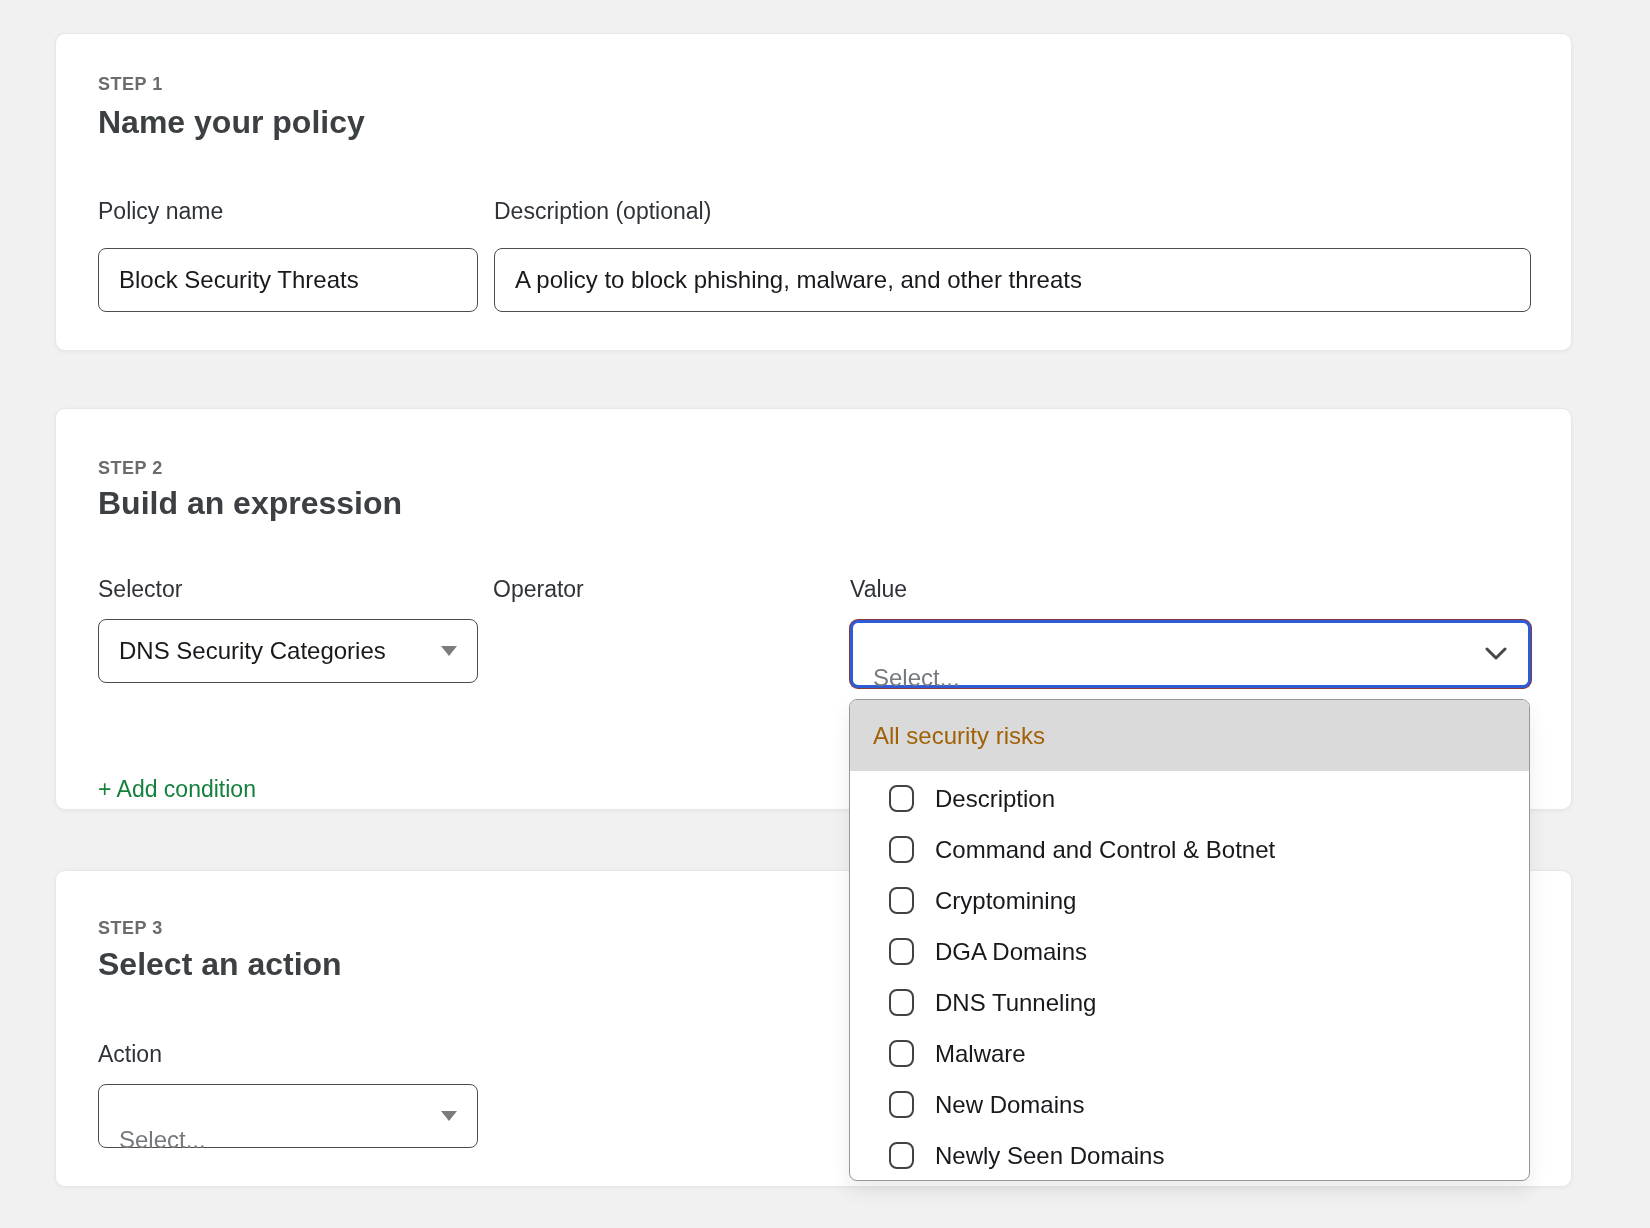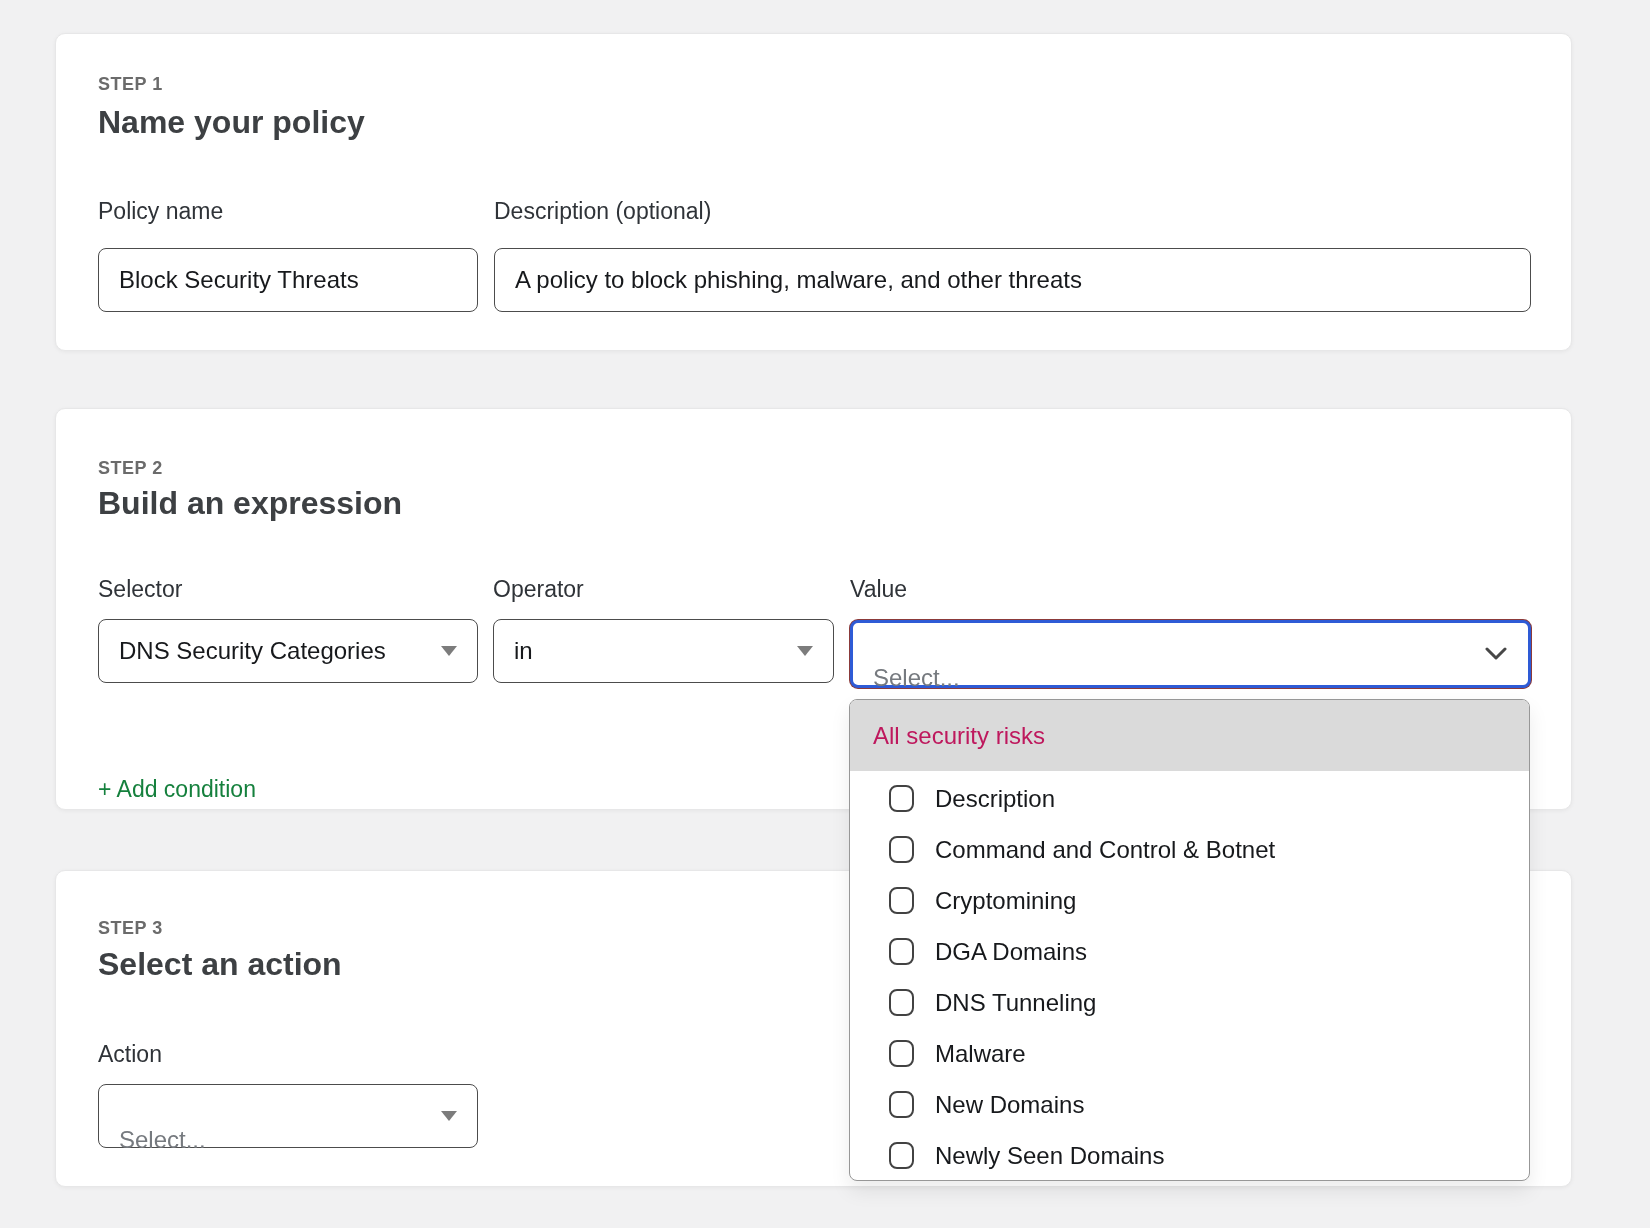--- a/index.html
+++ b/index.html
@@ -22,21 +22,21 @@
         border-top:10px solid #7c7c7c;margin-left:12px;flex-shrink:0;}
   .combobox{position:absolute;height:68px;box-sizing:border-box;border:3px solid #2e5bd6;border-radius:8px;
         box-shadow:0 0 0 1px #8b3a3a;background:#fff;display:flex;align-items:center;justify-content:space-between;
         padding:0 20px;font-size:24px;cursor:text;}
   .placeholder{color:#767a7f;margin-top:48px;}
   .link{position:absolute;font-size:23px;color:#15803d;text-decoration:none;cursor:pointer;margin-top:35px;}
   .dropdown{position:absolute;left:849px;top:699px;width:681px;height:482px;box-sizing:border-box;
         background:#fff;border:1px solid #979797;border-radius:8px;overflow:hidden;z-index:10;
         box-shadow:0 10px 20px rgba(0,0,0,0.08);}
   .dropdown-header{height:71px;background:#dadada;display:flex;align-items:center;
-        padding-left:23px;font-size:24px;color:#be185d;}
+        padding-left:23px;font-size:24px;color:#a16207;}
   .option-list{padding-top:2px;}
   .option{height:51px;display:flex;align-items:center;padding-left:39px;gap:21px;font-size:24px;color:#17191c;cursor:pointer;}
   .checkbox{width:25px;height:27px;box-sizing:border-box;border:2px solid #424242;border-radius:8px;
         background:#fff;flex-shrink:0;}
   .chev{flex-shrink:0;}
 </style>
 </head>
 <body>
 
 <div class="page">
@@ -56,24 +56,20 @@
 
     <div class="field-label" style="left:42px;top:167px;">Selector</div>
     <div class="field-label" style="left:437px;top:167px;">Operator</div>
     <div class="field-label" style="left:794px;top:167px;">Value</div>
 
     <div class="select" style="left:42px;top:210px;width:380px;">
       <span>DNS Security Categories</span>
       <span class="tri"></span>
     </div>
 
-    <div class="select" style="left:437px;top:210px;width:341px;">
-      <span>in</span>
-      <span class="tri"></span>
-    </div>
 
     <div class="combobox" style="left:794px;top:211px;width:681px;">
       <span class="placeholder">Select...</span>
       <svg class="chev" width="24" height="14" viewBox="0 0 24 14">
         <path d="M3 2 L12 11 L21 2" stroke="#474747" stroke-width="3" fill="none" stroke-linecap="round" stroke-linejoin="round"></path>
       </svg>
     </div>
 
     <a class="link" style="left:42px;top:332px;">+ Add condition</a>
   </section>

